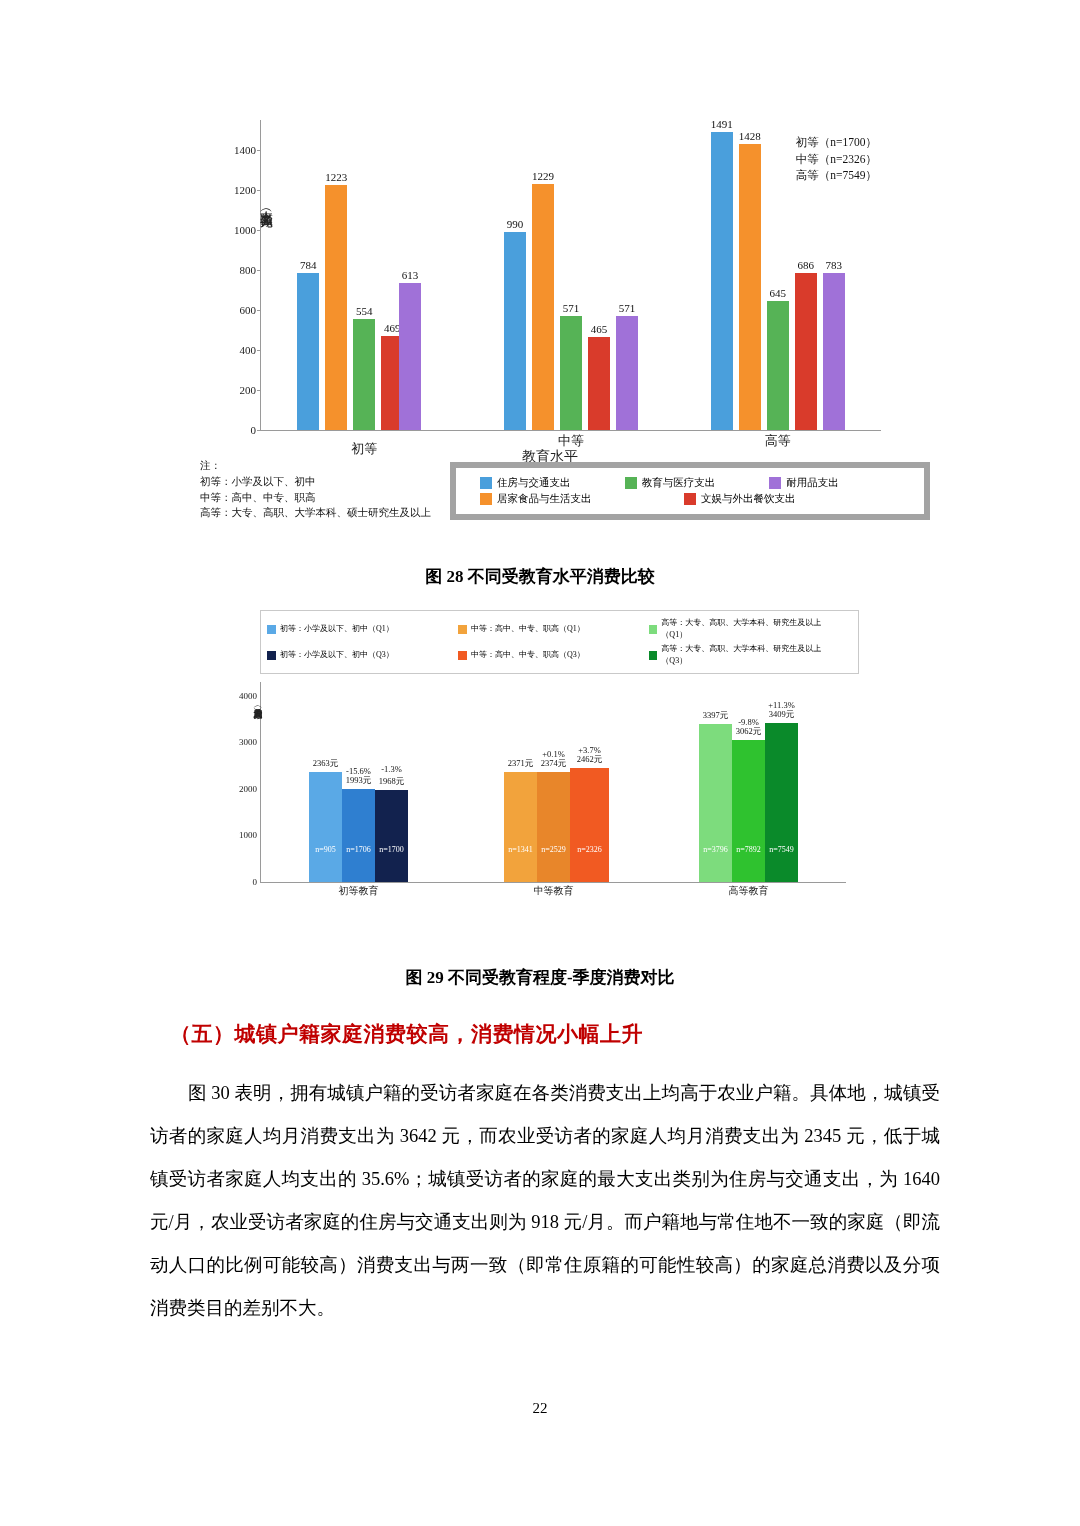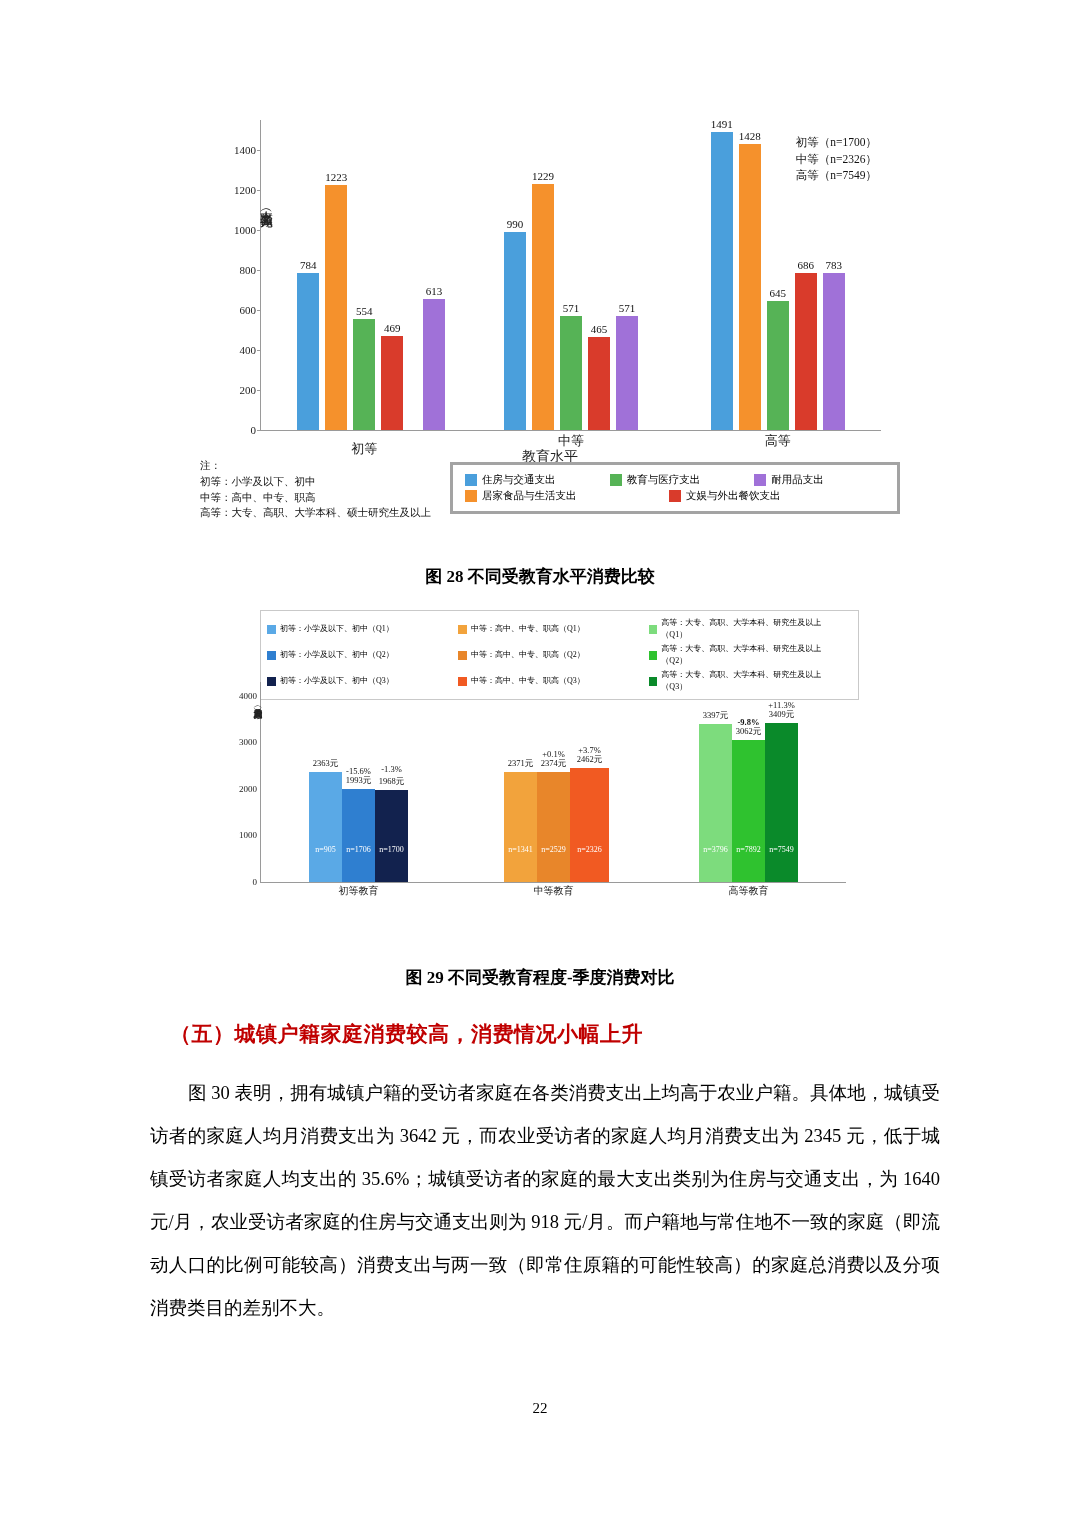--- a/index.html
+++ b/index.html
@@ -18,21 +18,21 @@
   .f28-plot { position:absolute; left:60px; top:10px; width:620px; height:310px; border-left:1px solid #9a9a9a; border-bottom:1px solid #9a9a9a; }
   .ylab28 { position:absolute; left:-6px; top:80px; width:20px; font-size:13px; writing-mode:vertical-rl; text-orientation:upright; letter-spacing:1px; color:#222; }
   .ytick28 { position:absolute; right:100%; transform:translateY(-50%); padding-right:5px; font-size:11px; color:#222; white-space:nowrap; }
   .tickline28 { position:absolute; left:-4px; width:4px; height:1px; background:#9a9a9a; }
   .bar28 { position:absolute; bottom:0; }
   .bval28 { position:absolute; bottom:100%; left:50%; transform:translateX(-50%); font-size:11px; color:#111; white-space:nowrap; margin-bottom:2px; }
   .xlab28 { position:absolute; top:312px; font-size:13px; text-align:center; color:#222; }
   .xtitle28 { position:absolute; left:0; right:0; top:338px; text-align:center; font-size:14px; color:#222; }
   .nbox28 { position:absolute; right:4px; top:14px; font-size:11.5px; line-height:1.45; color:#111; white-space:nowrap; }
   .note28 { position:absolute; left:0; top:348px; font-size:10.5px; line-height:1.5; color:#111; }
-  .legend28 { position:absolute; left:250px; top:352px; width:420px; border:3px solid #a3a3a3; background:#fff; padding:6px 12px; font-size:10.5px; }
+  .legend28 { position:absolute; left:250px; top:352px; width:420px; border:6px solid #a3a3a3; background:#fff; padding:6px 24px; font-size:10.5px; }
   .lrow { display:flex; gap:14px; margin:2px 0; }
   .litem { display:flex; align-items:center; gap:5px; width:190px; }
   .lswatch { width:12px; height:12px; display:inline-block; }
 
   
   .figcap { position:absolute; left:0; right:0; text-align:center; font-size:17px; font-weight:bold; font-family:"Liberation Serif", serif; }
 
   
   .fig29 { position:absolute; left:200px; top:610px; width:700px; height:310px; }
   .leg29 { position:absolute; left:60px; top:0px; width:585px; border:1px solid #c9c9c9; background:#fff; padding:4px 6px; font-size:8px; line-height:1.5; }
@@ -87,21 +87,21 @@
           </div>
           <div class="bar28" style="left: 64.3333px; width: 22px; height: 244.6px; background: rgb(245, 145, 44);">
             <div class="bval28">1223</div>
           </div>
           <div class="bar28" style="left: 92.3333px; width: 22px; height: 110.8px; background: rgb(86, 179, 86);">
             <div class="bval28">554</div>
           </div>
           <div class="bar28" style="left: 120.333px; width: 22px; height: 93.8px; background: rgb(217, 59, 43);">
             <div class="bval28">469</div>
           </div>
-          <div class="bar28" style="left: 162px; width: 22px; height: 131px; background: rgb(160, 113, 216);">
+          <div class="bar28" style="left: 138px; width: 22px; height: 147px; background: rgb(160, 113, 216);">
             <div class="bval28">613</div>
           </div>
           <div class="xlab28" style="left: 0px; width: 206.667px; margin-top: 8px;">初等</div>
           <div class="bar28" style="left: 243px; width: 22px; height: 198px; background: rgb(74, 159, 220);">
             <div class="bval28">990</div>
           </div>
           <div class="bar28" style="left: 271px; width: 22px; height: 245.8px; background: rgb(245, 145, 44);">
             <div class="bval28">1229</div>
           </div>
           <div class="bar28" style="left: 299px; width: 22px; height: 114.2px; background: rgb(86, 179, 86);">
@@ -185,34 +185,20 @@
             <span class="lswatch" style="background: rgb(242, 163, 60);"></span>
             <span>中等：高中、中专、职高（Q1）</span>
           </div>
           <div class="litem">
             <span class="lswatch" style="background: rgb(125, 220, 125);"></span>
             <span>高等：大专、高职、大学本科、研究生及以上（Q1）</span>
           </div>
         </div>
         <div class="lrow">
           <div class="litem">
-            <span class="lswatch" style="background: rgb(47, 127, 208);"></span>
-            <span>初等：小学及以下、初中（Q2）</span>
-          </div>
-          <div class="litem">
-            <span class="lswatch" style="background: rgb(232, 134, 42);"></span>
-            <span>中等：高中、中专、职高（Q2）</span>
-          </div>
-          <div class="litem">
-            <span class="lswatch" style="background: rgb(47, 194, 47);"></span>
-            <span>高等：大专、高职、大学本科、研究生及以上（Q2）</span>
-          </div>
-        </div>
-        <div class="lrow">
-          <div class="litem">
             <span class="lswatch" style="background: rgb(18, 34, 78);"></span>
             <span>初等：小学及以下、初中（Q3）</span>
           </div>
           <div class="litem">
             <span class="lswatch" style="background: rgb(241, 90, 34);"></span>
             <span>中等：高中、中专、职高（Q3）</span>
           </div>
           <div class="litem">
             <span class="lswatch" style="background: rgb(10, 138, 42);"></span>
             <span>高等：大专、高职、大学本科、研究生及以上（Q3）</span>
@@ -257,21 +243,21 @@
             <div class="pc29" style="margin-bottom: 13px;">+3.7%</div>
             <div class="bv29">2462元</div>
             <div class="nin29" style="bottom: 28px;">n=2326</div>
           </div>
           <div class="xlab29" style="left: 195px; width: 195px;">中等教育</div>
           <div class="bar29" style="left: 438px; width: 33px; height: 158px; background: rgb(125, 220, 125);">
             <div class="bv29">3397元</div>
             <div class="nin29" style="bottom: 28px;">n=3796</div>
           </div>
           <div class="bar29" style="left: 471px; width: 33px; height: 142.419px; background: rgb(47, 194, 47);">
-            <div class="pc29" style="margin-bottom: 13px; font-weight: bold;">-9.8%</div>
+            <div class="pc29" style="margin-bottom: 13px;">-9.8%</div>
             <div class="bv29">3062元</div>
             <div class="nin29" style="bottom: 28px;">n=7892</div>
           </div>
           <div class="bar29" style="left: 504px; width: 33px; height: 158.558px; background: rgb(10, 138, 42);">
             <div class="pc29" style="margin-bottom: 13px;">+11.3%</div>
             <div class="bv29">3409元</div>
             <div class="nin29" style="bottom: 28px;">n=7549</div>
           </div>
           <div class="xlab29" style="left: 390px; width: 195px;">高等教育</div>
         </div>

